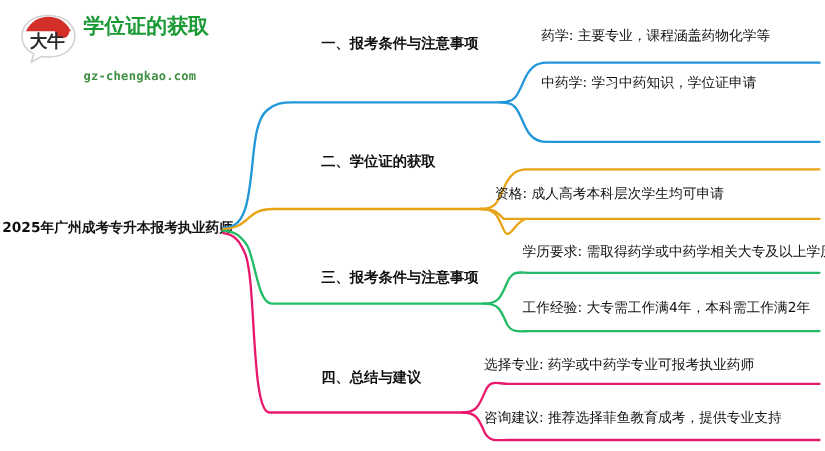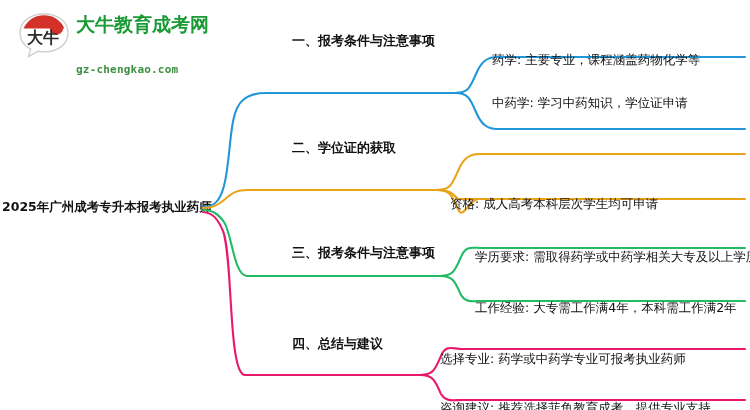--- a/index.html
+++ b/index.html
@@ -99,37 +99,36 @@
 
   
   .leaf-label {
     position: absolute;
     font-family: "DejaVu Sans", "Liberation Sans", sans-serif;
     font-size: 12.5px;
     font-weight: normal;
     color: #111111;
     white-space: nowrap;
     line-height: 17px;
-    margin-top: 28px;
   }
 </style>
 </head>
 <body>
 
 <div id="stage">
 
   <div id="logo">
     <svg id="logo-mark" viewBox="0 0 52 46" xmlns="http://www.w3.org/2000/svg">
       <path d="M26 2 C11 2 2 10.5 2 21 C2 28 6 33.8 12.6 37 L10.5 44.5 L19.8 39.3 C21.8 39.7 23.9 39.9 26 39.9 C41 39.9 50 31.5 50 21 C50 10.5 41 2 26 2 Z" fill="#ffffff" stroke="#cfcfcf" stroke-width="1.4"></path>
       <path d="M5.5 16.5 C9.5 7.5 17.5 3.2 26 3.2 C34.5 3.2 42.5 7.5 46.5 16.5 Z" fill="#d4302a"></path>
       <circle cx="38.5" cy="16.2" r="6.6" fill="#d4302a"></circle>
       <text x="25" y="31" font-family="DejaVu Sans, sans-serif" font-size="16" font-weight="bold" fill="#2b2b2b" text-anchor="middle">大牛</text>
     </svg>
     <div id="logo-text">
-      <div class="logo-cn">大牛教育成考网</div>
+      <div class="logo-cn">学位证的获取</div>
       <div class="logo-url">gz-chengkao.com</div>
     </div>
   </div>
 
   <div id="root-title">2025年广州成考专升本报考执业药师</div>
 
   <svg id="wires" viewBox="0 0 750 410" xmlns="http://www.w3.org/2000/svg">
 
     <g>
       <path d="M203 207 C214 207 220 201 224 186 C232 154 228 112 243 100 C250 94 257 93 266 93 L455 93" fill="none" stroke="#2196d8" stroke-width="2.1" stroke-linecap="round"></path>

